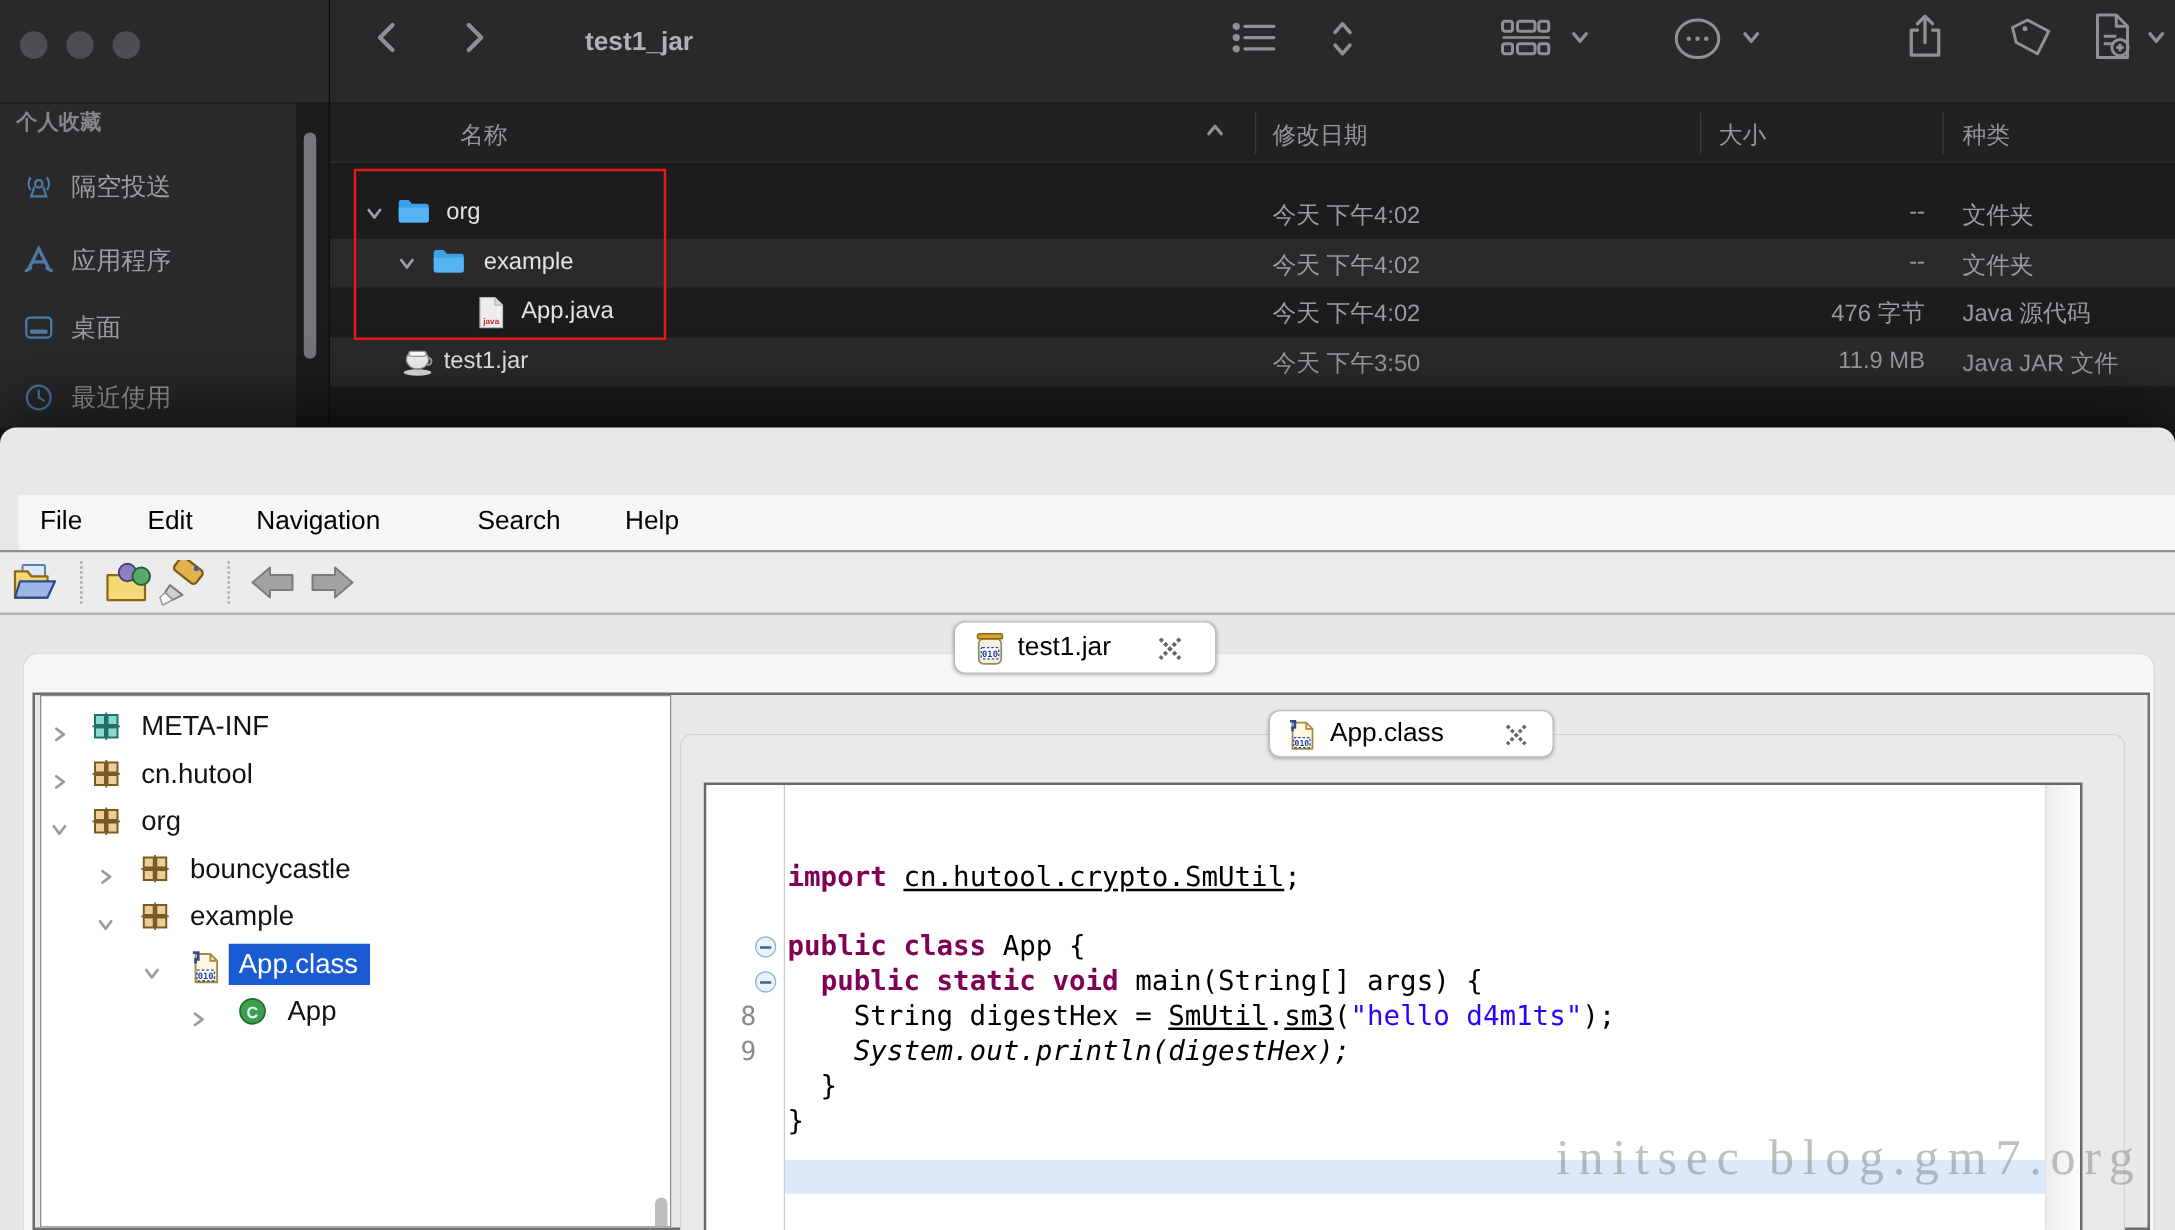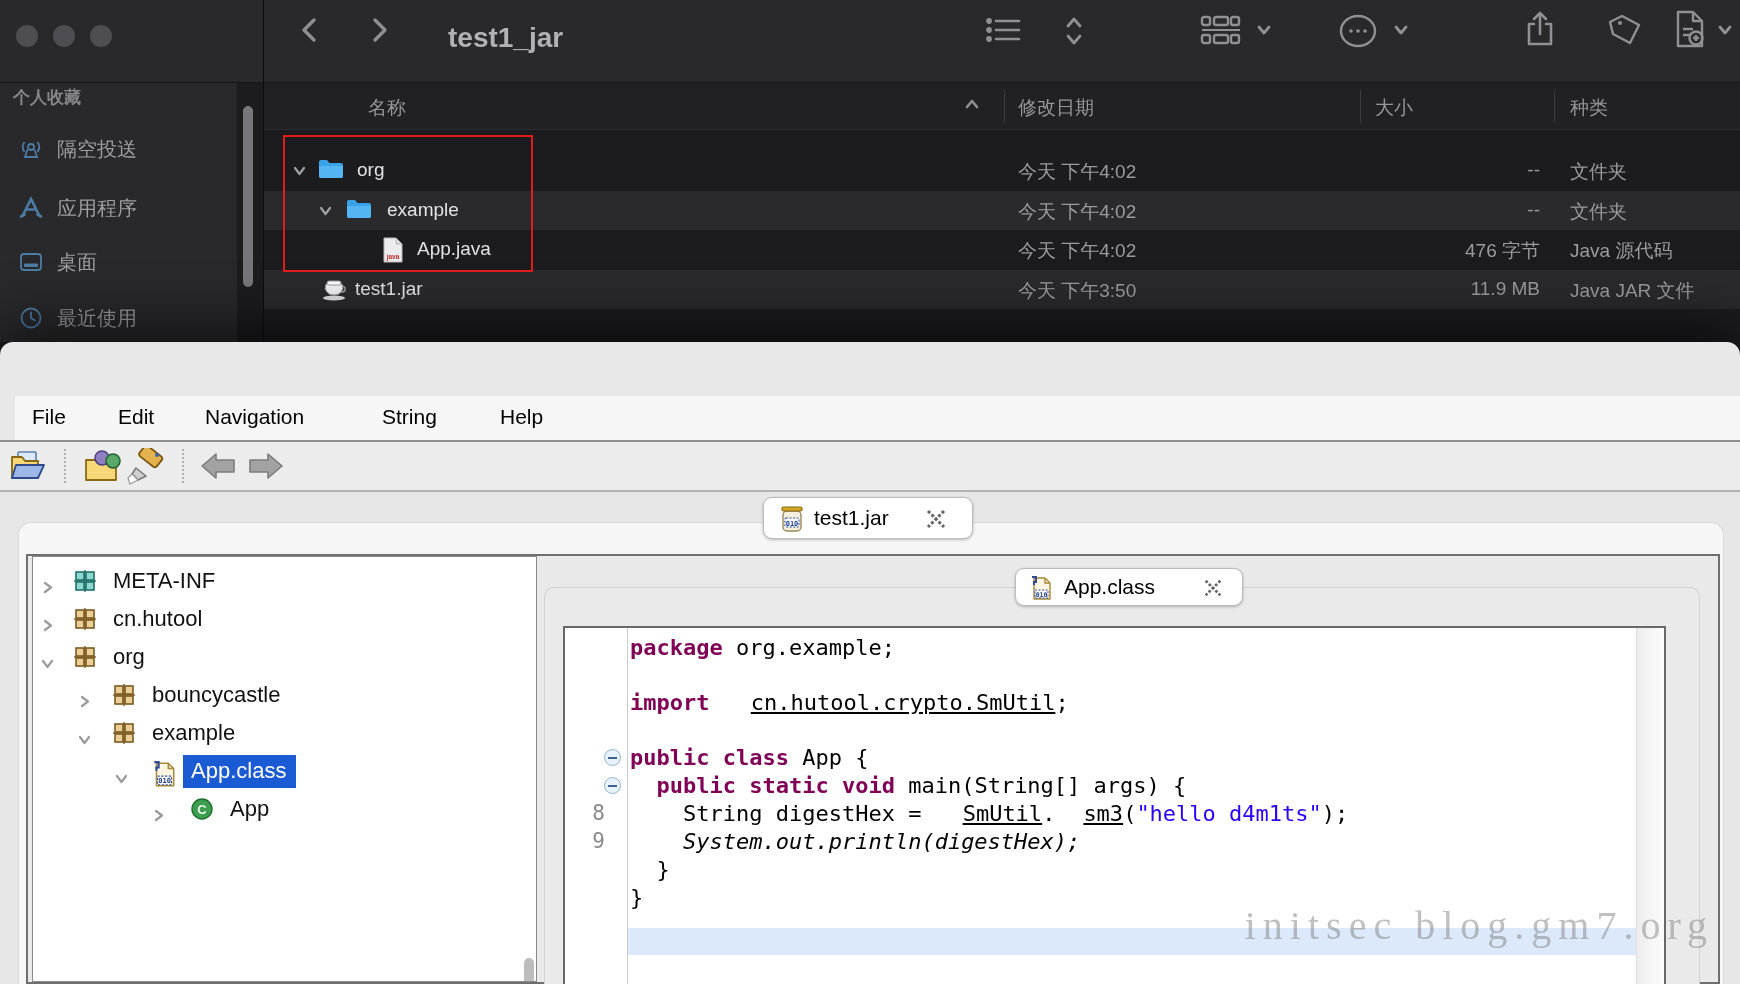--- a/index.html
+++ b/index.html
@@ -6,21 +6,21 @@
   *{box-sizing:border-box;}
   .stage{position:relative;width:1740px;height:984px;overflow:hidden;
          font-family:"Liberation Sans",sans-serif;-webkit-font-smoothing:antialiased;}
   .abs{position:absolute;}
 
   
   .finder{position:absolute;inset:0;background:#1c1c1f;}
   .f-topbar{position:absolute;left:0;top:0;width:1740px;height:83px;background:#29292b;border-bottom:1px solid #141416;}
   .f-light{position:absolute;top:25px;width:22px;height:22px;border-radius:50%;background:#4e4e52;}
   .f-navbtn{position:absolute;top:14px;color:#8f8f93;}
-  .f-title{position:absolute;left:448px;top:22px;font-size:28px;font-weight:bold;color:#b2b2b6;}
+  .f-title{position:absolute;left:468px;top:22px;font-size:21px;font-weight:bold;color:#b2b2b6;}
   .ficon{position:absolute;top:13px;color:#909094;}
   .f-sidebar{position:absolute;left:0;top:83px;width:237px;height:259px;background:#29292b;}
   .f-side-section{position:absolute;left:13px;top:3px;font-size:17px;color:#85858a;font-weight:bold;}
   .f-side-item{position:absolute;left:0;width:264px;height:34px;}
   .f-side-item .sicon{position:absolute;left:18px;top:4px;color:#4c7ba6;}
   .f-side-item .slabel{position:absolute;left:57px;top:4px;font-size:20px;color:#9d9da2;}
   .f-scrollthumb{position:absolute;left:243px;top:106px;width:10px;height:181px;border-radius:5px;background:#77777b;}
   .f-vdivider{position:absolute;left:263px;top:0;width:1px;height:342px;background:#0c0c0d;}
   .f-filearea{position:absolute;left:264px;top:83px;width:1476px;height:259px;background:#1c1c1f;}
   .f-header{position:absolute;left:0;top:0;width:1476px;height:47px;background:#212124;border-bottom:1px solid #2e2e31;}
@@ -66,21 +66,21 @@
              border:1px solid #d2d2d2;border-bottom:none;border-radius:10px 10px 0 0;}
   .j-codepanel{position:absolute;left:18px;top:38px;width:1103px;height:361px;background:#fff;border:2px solid #686868;overflow:hidden;}
   .c-gutterline{position:absolute;left:62px;top:0;width:1px;height:100%;background:#ccc;}
   .c-bluerow{position:absolute;left:63px;top:300px;width:1008px;height:27px;}
   .c-scroll{position:absolute;left:1071px;top:0;width:28px;height:100%;
             background:linear-gradient(to right,#ededed,#fcfcfc);border-left:1px solid #dedede;}
   .c-line{position:absolute;left:65px;height:28px;font-family:"DejaVu Sans Mono","Liberation Mono",monospace;
           font-size:22px;line-height:28px;white-space:pre;color:#000;}
   .c-line .kw{color:#7f0055;font-weight:bold;}
   .c-line .string{color:#2a00ff;}
-  .c-line .link{text-decoration:underline;margin-left:28px;}
+  .c-line .link{text-decoration:underline;}
   .c-num{position:absolute;left:8px;width:32px;text-align:right;font-family:"DejaVu Sans Mono","Liberation Mono",monospace;
          font-size:21px;color:#8a8a8a;}
   .c-fold{position:absolute;left:39px;width:17px;height:17px;border-radius:50%;background:#e8f2fc;
           border:1px solid #93b3d2;}
   .c-fold::after{content:"";position:absolute;left:3px;top:7px;width:9px;height:2px;background:#3f618a;}
 
   .watermark{position:absolute;right:26px;top:902px;z-index:99;pointer-events:none;
              font-family:"Liberation Serif",serif;font-size:40px;letter-spacing:7px;
              color:rgba(130,130,130,.5);white-space:nowrap;}
 </style>
@@ -287,21 +287,21 @@
         </div>
       <div class="f-redbox" style="border-color: rgb(224, 27, 27);"></div>
     </div>
   </div>
 
   <div class="jd">
     <div class="j-menubar" id="j-menubar">
         <span class="j-menu" style="left: 17px;">File</span>
         <span class="j-menu" style="left: 103px;">Edit</span>
         <span class="j-menu" style="left: 190px;">Navigation</span>
-        <span class="j-menu" style="left: 367px;">String</span>
+        <span class="j-menu" style="left: 367px;">Search</span>
         <span class="j-menu" style="left: 485px;">Help</span>
       </div>
     <div class="j-rule1"></div>
 
     <div class="j-toolbar">
       <span class="j-tbtn" style="left:8px">
         <svg width="40" height="36" viewBox="0 0 40 36">
             <g stroke-linejoin="round">
               <rect x="10" y="4" width="18" height="12" rx="1" fill="#dce9f8" stroke="#5d7fae" stroke-width="1.6"></rect>
               <path d="M4 9 H14 L17 13 H30 V30 H4 Z" fill="#f7d877" stroke="#8a6914" stroke-width="1.8"></path>
@@ -463,21 +463,20 @@
                 </svg></span>
               <span class="t-label" style="left: 197px;">App</span>
             </div>
           </div>
 
         <div class="j-tabpane">
           <div class="j-codepanel" id="j-code">
             <div class="c-bluerow" id="c-bluerow" style="background: rgb(220, 233, 250);"></div>
             <div class="c-gutterline"></div>
             <div class="c-scroll"></div>
-          <div class="c-line" style="top: 6px;"><span class="kw">package</span><span class="plain"> org.example;</span></div>
               <div class="c-line" style="top: 61px;"><span class="kw">import</span><span class="plain"> </span><span class="link">cn.hutool.crypto.SmUtil</span><span class="plain">;</span></div>
               <span class="c-fold" style="top: 121px;"></span>
               <div class="c-line" style="top: 116px;"><span class="kw">public class</span><span class="plain"> App {</span></div>
               <span class="c-fold" style="top: 149px;"></span>
               <div class="c-line" style="top: 144px;"><span class="plain">  </span><span class="kw">public static void</span><span class="plain"> main(String[] args) {</span></div>
               <span class="c-num" style="top: 173px;">8</span>
               <div class="c-line" style="top: 172px;"><span class="plain">    String digestHex = </span><span class="link">SmUtil</span><span class="plain">.</span><span class="link">sm3</span><span class="plain">(</span><span class="string">"hello d4m1ts"</span><span class="plain">);</span></div>
               <span class="c-num" style="top: 201px;">9</span>
               <div class="c-line" style="top: 200px; font-style: italic;"><span class="plain">    System.out.println(digestHex);</span></div>
               <div class="c-line" style="top: 228px;"><span class="plain">  }</span></div>

